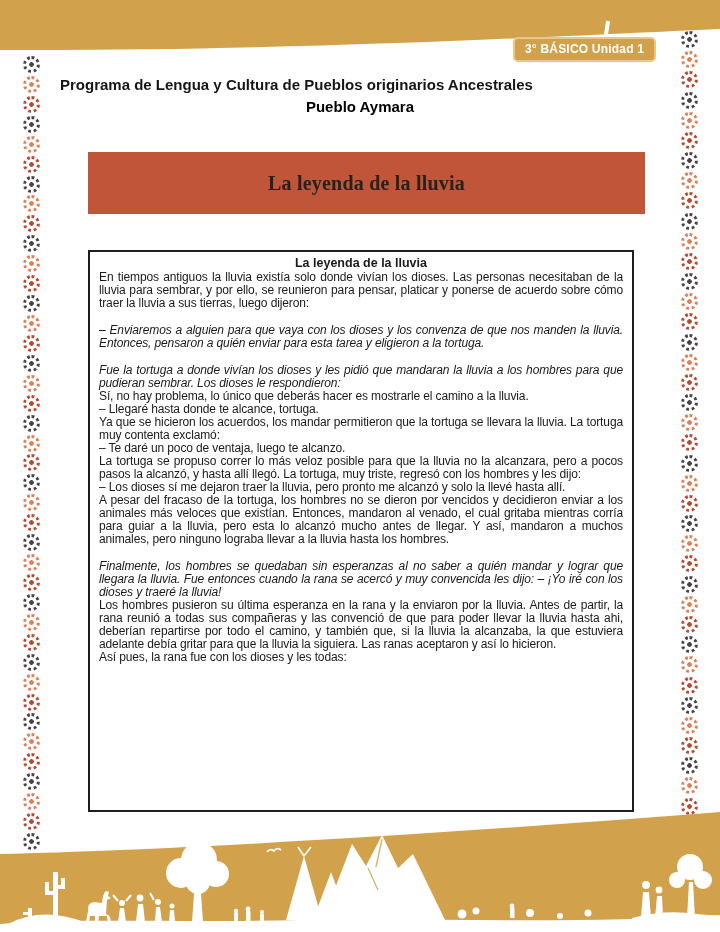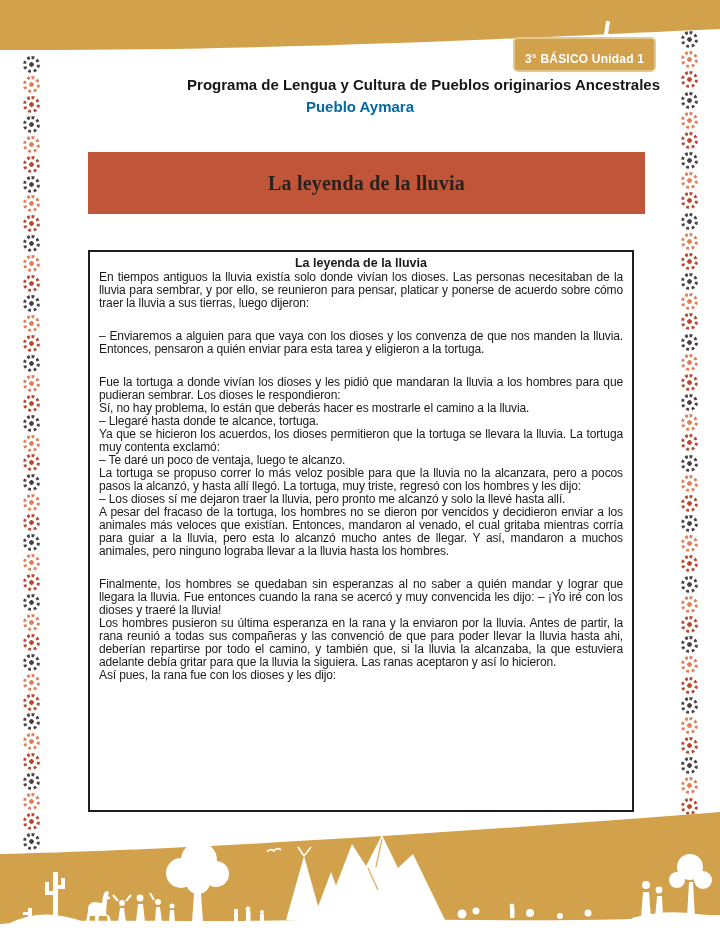--- a/index.html
+++ b/index.html
@@ -22,46 +22,46 @@
   
   #top-band{left:0;top:0;width:720px;height:60px;}
   
   #unit-badge{
     left:513px;top:37px;
     background:var(--badge-bg);
     border:2px solid #e6c88d;
     border-radius:5px;
     color:#ffffff;
     font-size:12px;font-weight:bold;
-    padding:13px 10px 4px;
+    padding:3px 10px 4px;
     letter-spacing:.2px;
     white-space:nowrap;
   }
   
   .side-border{
     display:flex;flex-direction:column;justify-content:space-between;
     align-items:center;width:20px;
   }
   #left-border{left:21px;top:56px;height:794px;}
   #right-border{left:679px;top:31px;height:824px;}
   .motif{
     width:11px;height:11px;border-radius:50%;
     border:3px dotted currentColor;
     background:radial-gradient(circle,currentColor 0 2px,#fff 2.6px);
     box-sizing:content-box;
     flex:none;
   }
   
   #program-title-1{
     left:60px;top:76px;width:600px;
-    text-align:right;font-size:15px;font-weight:bold;color:#161616;
+    text-align:left;font-size:15px;font-weight:bold;color:#161616;
   }
   #program-title-2{
     left:60px;top:98px;width:600px;
-    text-align:center;font-size:15px;font-weight:bold;color:#0369a1;
+    text-align:center;font-size:15px;font-weight:bold;color:#000000;
   }
   
   #title-banner{
     left:88px;top:152px;width:557px;height:62px;
     background:var(--banner-bg);
     display:flex;align-items:center;justify-content:center;
   }
   #title-banner h1{
     font-family:"Liberation Serif", serif;
     font-size:20px;font-weight:bold;color:var(--banner-fg);
@@ -76,21 +76,21 @@
     overflow:hidden;
   }
   #story-box .story-title{
     text-align:center;font-weight:bold;font-size:12.5px;
     line-height:16px;
   }
   #story-box p{
     font-size:12px;line-height:13px;letter-spacing:-0.12px;
     text-align:justify;
   }
-  #story-box p.gap{margin-top:20px;}
+  #story-box p.gap{margin-top:14px;font-style:italic;}
   
   #footer-art{left:0;top:810px;width:720px;height:122px;}
   svg{display:block;}
 </style>
 </head>
 <body>
 
 <div class="abs" id="top-band">
   <svg width="720" height="60" viewBox="0 0 720 60">
     <path d="M0,0 H720 V29 C560,36 300,51 0,50 Z" style="fill:var(--gold)"></path>
@@ -191,30 +191,30 @@
 
 <div class="abs" id="title-banner">
   <h1>La leyenda de la lluvia</h1>
 </div>
 
 <div class="abs" id="story-box">
   <div class="story-title">La leyenda de la lluvia</div>
   <p>En tiempos antiguos la lluvia existía solo donde vivían los dioses. Las personas necesitaban de la lluvia para sembrar, y por ello, se reunieron para pensar, platicar y ponerse de acuerdo sobre cómo traer la lluvia a sus tierras, luego dijeron:</p>
   <p class="gap">– Enviaremos a alguien para que vaya con los dioses y los convenza de que nos manden la lluvia. Entonces, pensaron a quién enviar para esta tarea y eligieron a la tortuga.</p>
   <p class="gap">Fue la tortuga a donde vivían los dioses y les pidió que mandaran la lluvia a los hombres para que pudieran sembrar. Los dioses le respondieron:</p>
-  <p>Sí, no hay problema, lo están que deberás hacer es mostrarle el camino a la lluvia.</p>
+  <p>Sí, no hay problema, lo único que deberás hacer es mostrarle el camino a la lluvia.</p>
   <p>– Llegaré hasta donde te alcance, tortuga.</p>
-  <p>Ya que se hicieron los acuerdos, los dioses permitieron que la tortuga se llevara la lluvia. La tortuga muy contenta exclamó:</p>
+  <p>Ya que se hicieron los acuerdos, los mandar permitieron que la tortuga se llevara la lluvia. La tortuga muy contenta exclamó:</p>
   <p>– Te daré un poco de ventaja, luego te alcanzo.</p>
   <p>La tortuga se propuso correr lo más veloz posible para que la lluvia no la alcanzara, pero a pocos pasos la alcanzó, y hasta allí llegó. La tortuga, muy triste, regresó con los hombres y les dijo:</p>
   <p>– Los dioses sí me dejaron traer la lluvia, pero pronto me alcanzó y solo la llevé hasta allí.</p>
   <p>A pesar del fracaso de la tortuga, los hombres no se dieron por vencidos y decidieron enviar a los animales más veloces que existían. Entonces, mandaron al venado, el cual gritaba mientras corría para guiar a la lluvia, pero esta lo alcanzó mucho antes de llegar. Y así, mandaron a muchos animales, pero ninguno lograba llevar a la lluvia hasta los hombres.</p>
   <p class="gap">Finalmente, los hombres se quedaban sin esperanzas al no saber a quién mandar y lograr que llegara la lluvia. Fue entonces cuando la rana se acercó y muy convencida les dijo: – ¡Yo iré con los dioses y traeré la lluvia!</p>
   <p>Los hombres pusieron su última esperanza en la rana y la enviaron por la lluvia. Antes de partir, la rana reunió a todas sus compañeras y las convenció de que para poder llevar la lluvia hasta ahi, deberían repartirse por todo el camino, y también que, si la lluvia la alcanzaba, la que estuviera adelante debía gritar para que la lluvia la siguiera. Las ranas aceptaron y así lo hicieron.</p>
-  <p>Así pues, la rana fue con los dioses y les dijo:</p>
+  <p>Así pues, la rana fue con los dioses y les todas:</p>
 </div>
 
 <div class="abs" id="footer-art">
   <svg width="720" height="122" viewBox="0 0 720 122">
 
     <path d="M0,122 L0,44 C180,40 440,24 720,2 L720,122 Z" style="fill:var(--gold)"></path>
 
     <path fill="#ffffff" d="M0,114 C80,108 180,113 300,110 C430,107 560,115 720,105 L720,122 L0,122 Z"></path>
     <g fill="#ffffff">
 

